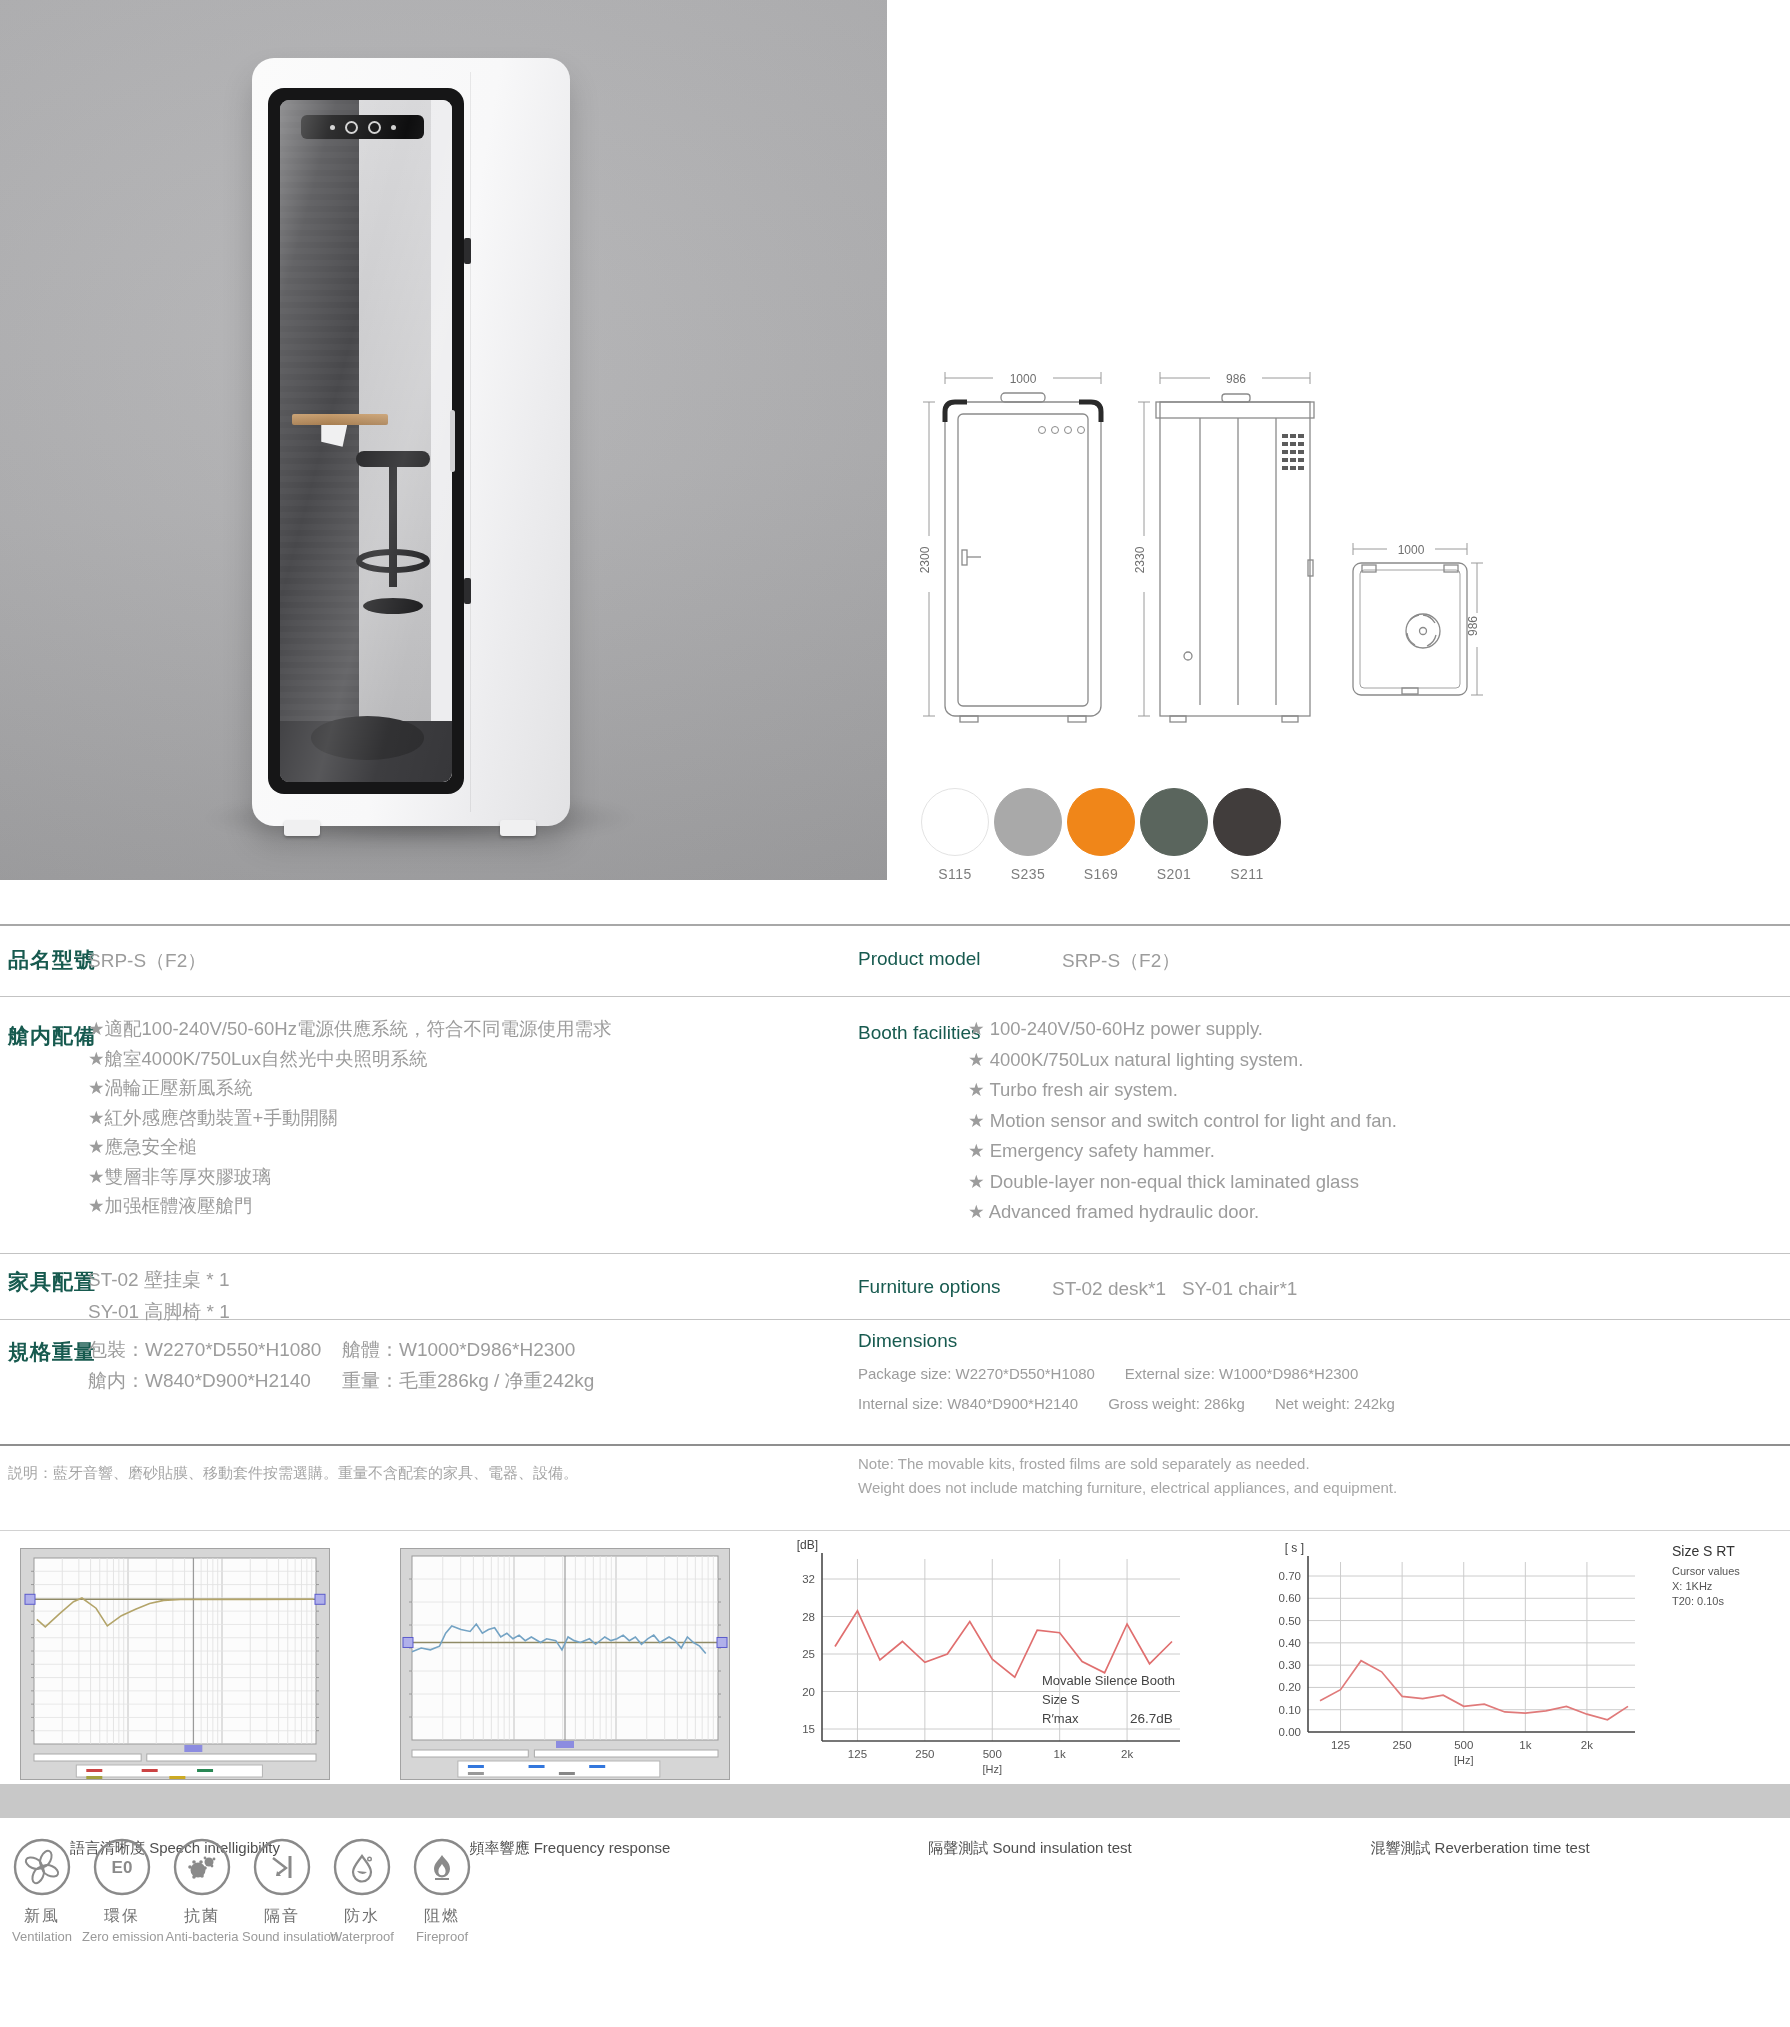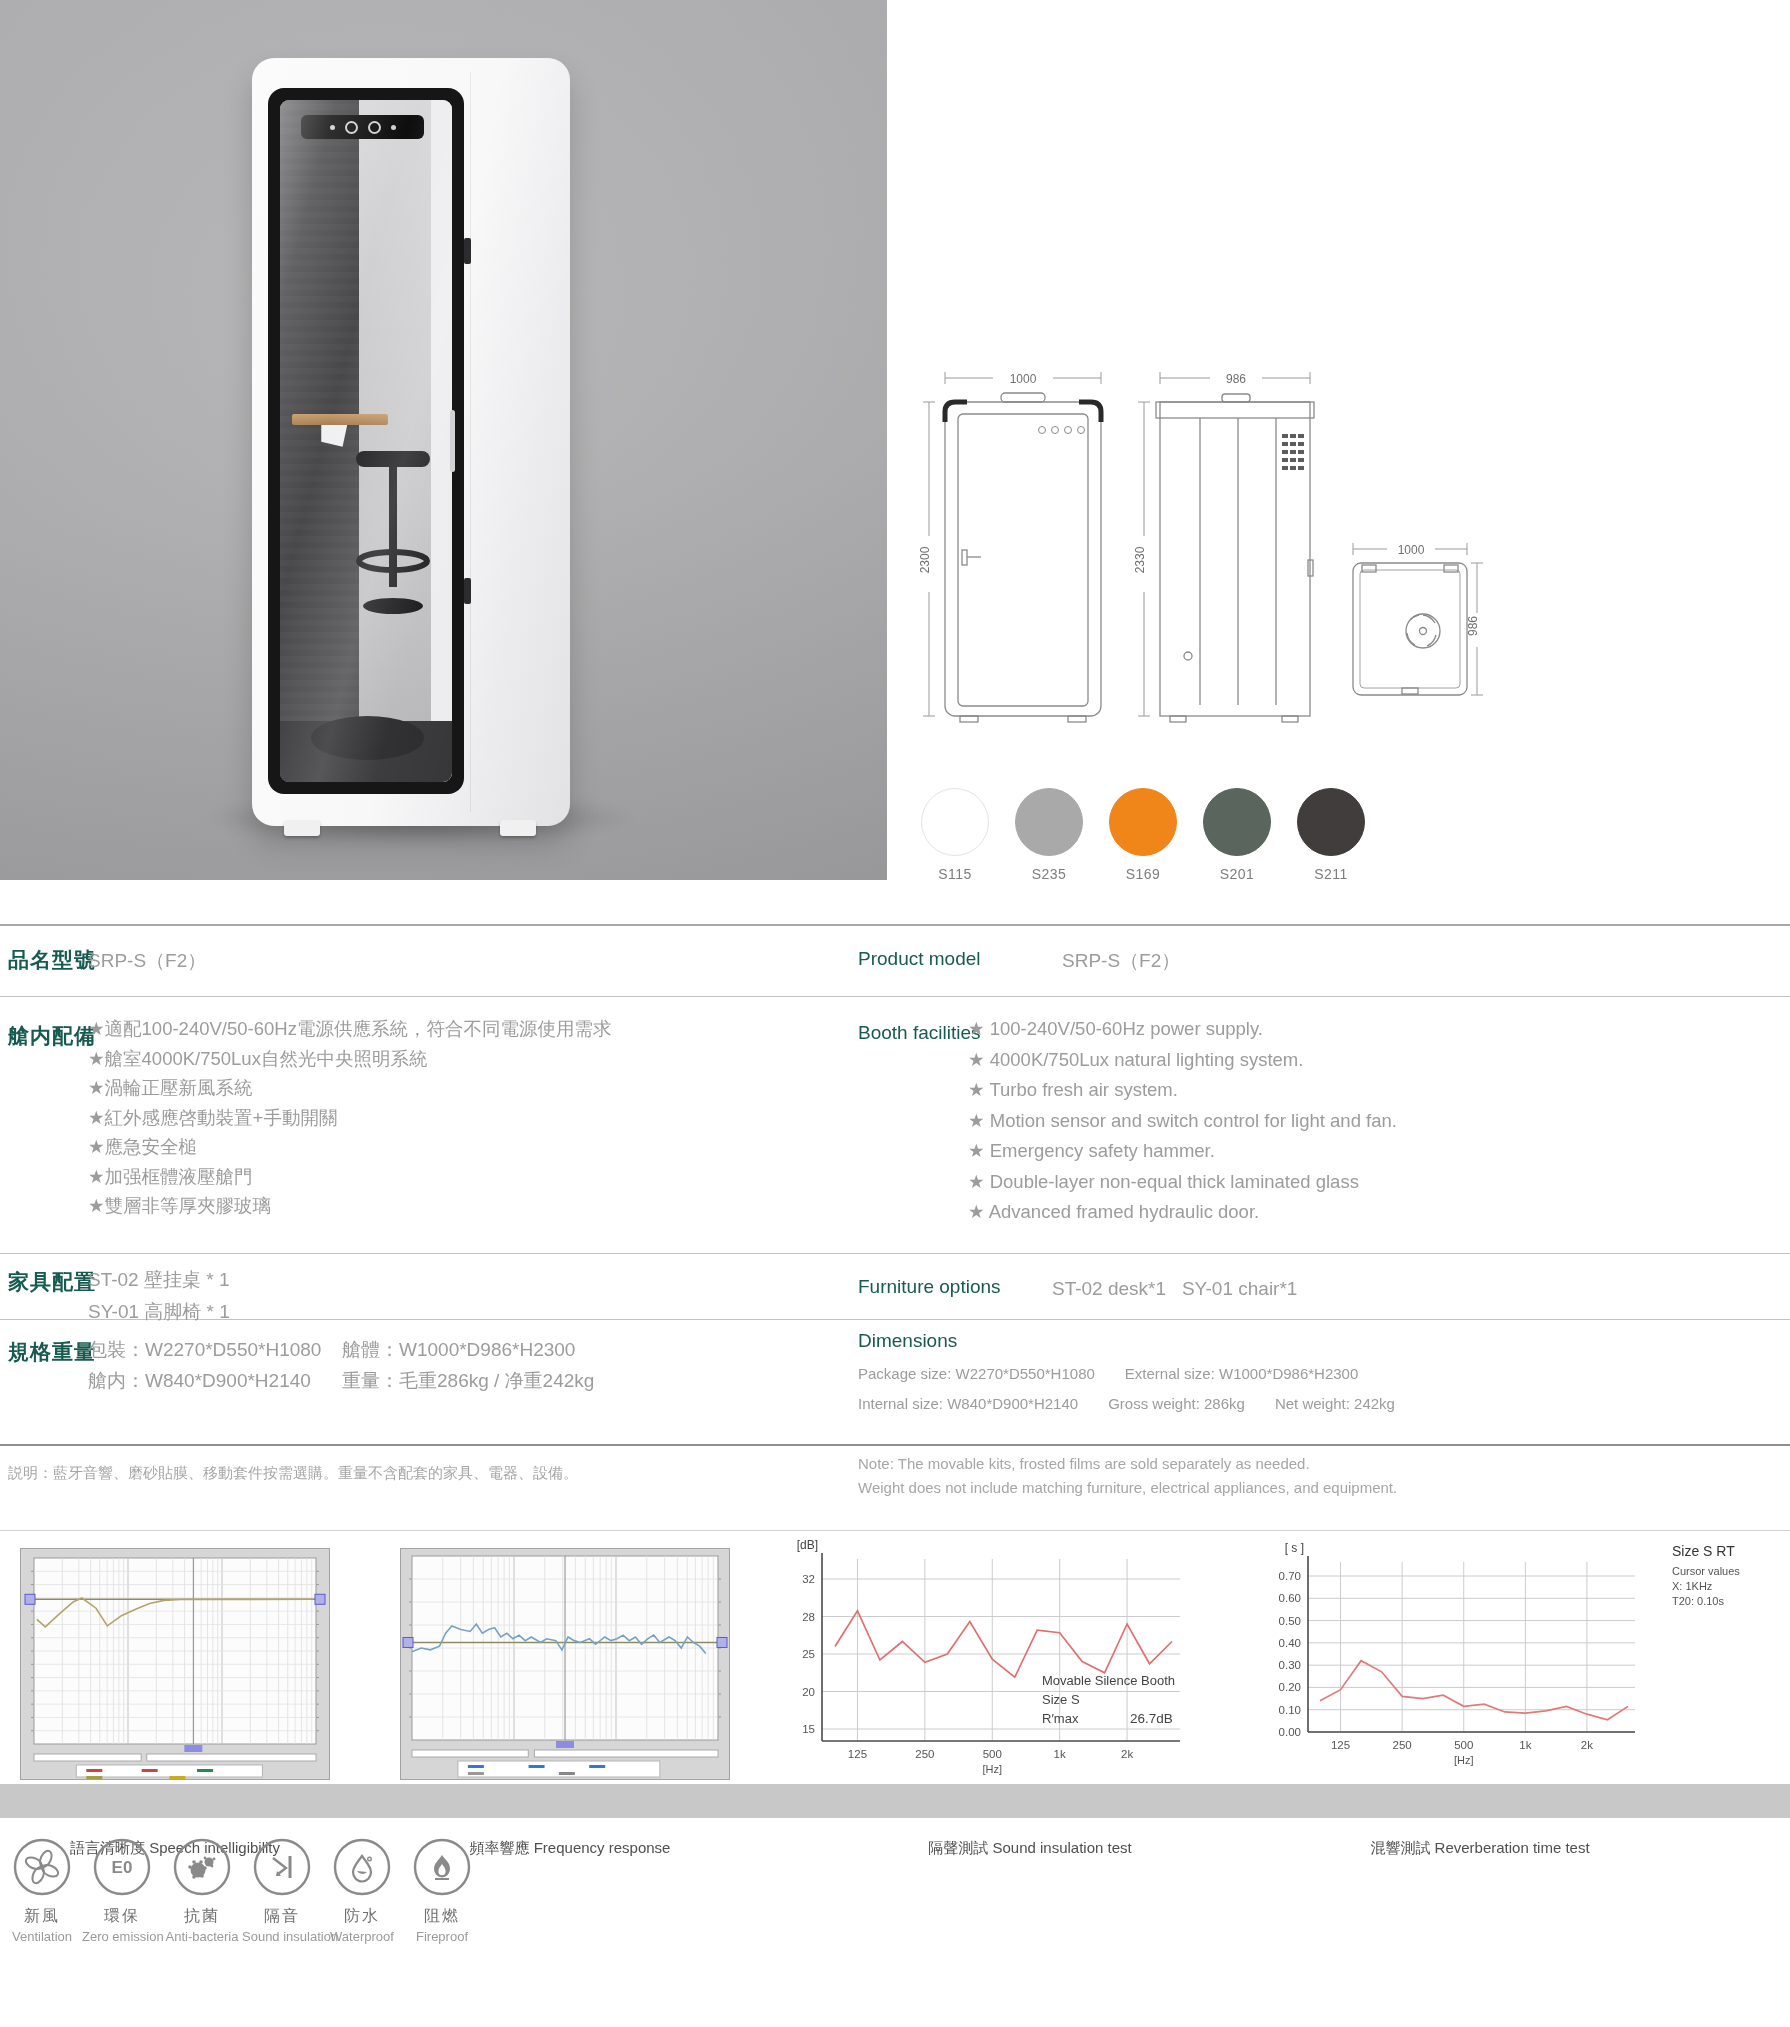--- a/index.html
+++ b/index.html
@@ -30,21 +30,21 @@
   .bracket{position:absolute;left:24%;top:47.6%;width:26px;height:22px;background:#f0f0f1;clip-path:polygon(0 0,100% 0,82% 100%,0 78%);}
   .reflect{position:absolute;inset:0;background:linear-gradient(105deg,rgba(255,255,255,.40) 0%,rgba(255,255,255,.14) 16%,rgba(255,255,255,0) 38%,rgba(255,255,255,.16) 62%,rgba(255,255,255,.03) 78%,rgba(255,255,255,0) 100%);}
   .handle{position:absolute;left:198px;top:352px;width:5px;height:62px;background:#d2d2d4;border-radius:3px;}
   .hinge{position:absolute;left:212px;width:7px;height:26px;background:#2c2c2e;border-radius:2px;}
   .foot{position:absolute;top:762px;width:36px;height:16px;background:#f0f0f1;border-radius:3px;box-shadow:0 2px 3px rgba(0,0,0,.25);}
 
   
   svg text{font-family:"Liberation Sans","DejaVu Sans",sans-serif;}
 
   
-  #swatches{left:921px;top:788px;display:flex;gap:26px;}
+  #swatches{left:921px;top:788px;display:flex;gap:5px;}
   .swatch{width:68px;text-align:center;}
   .swatch .dot{width:68px;height:68px;border-radius:50%;box-sizing:border-box;}
   .swatch .code{margin-top:10px;font-size:14px;color:#7d7d7d;letter-spacing:.5px;}
 
   
   .rule{left:0;width:1790px;background:#c3c3c3;height:1px;}
   .zh-label{font-size:21px;font-weight:bold;color:#175a4f;letter-spacing:1px;}
   .en-label{font-size:19px;color:#175a4f;}
   .val{font-size:19px;color:#9c9c9c;}
   .starlist{font-size:18.5px;color:#9c9c9c;line-height:29.5px;white-space:nowrap;}
@@ -242,22 +242,22 @@
   <div class="abs en-label" style="left:858px;top:948px;">Product model</div>
   <div class="abs val" style="left:1062px;top:948px;">SRP-S（F2）</div>
 
   <div class="abs zh-label" style="left:8px;top:1022px;">艙内配備</div>
   <div id="fac-zh" class="abs starlist" style="left:88px;top:1014px;">
       <div>★適配100-240V/50-60Hz電源供應系統，符合不同電源使用需求</div>
       <div>★艙室4000K/750Lux自然光中央照明系統</div>
       <div>★渦輪正壓新風系統</div>
       <div>★紅外感應啓動裝置+手動開關</div>
       <div>★應急安全槌</div>
+      <div>★雙層非等厚夾膠玻璃</div>
       <div>★加强框體液壓艙門</div>
-      <div>★雙層非等厚夾膠玻璃</div>
     </div>
   <div class="abs en-label" style="left:858px;top:1022px;">Booth facilities</div>
   <div id="fac-en" class="abs starlist" style="left:968px;top:1014px;line-height:30.5px;">
       <div>★ 100-240V/50-60Hz power supply.</div>
       <div>★ 4000K/750Lux natural lighting system.</div>
       <div>★ Turbo fresh air system.</div>
       <div>★ Motion sensor and switch control for light and fan.</div>
       <div>★ Emergency safety hammer.</div>
       <div>★ Double-layer non-equal thick laminated glass</div>
       <div>★ Advanced framed hydraulic door.</div>

